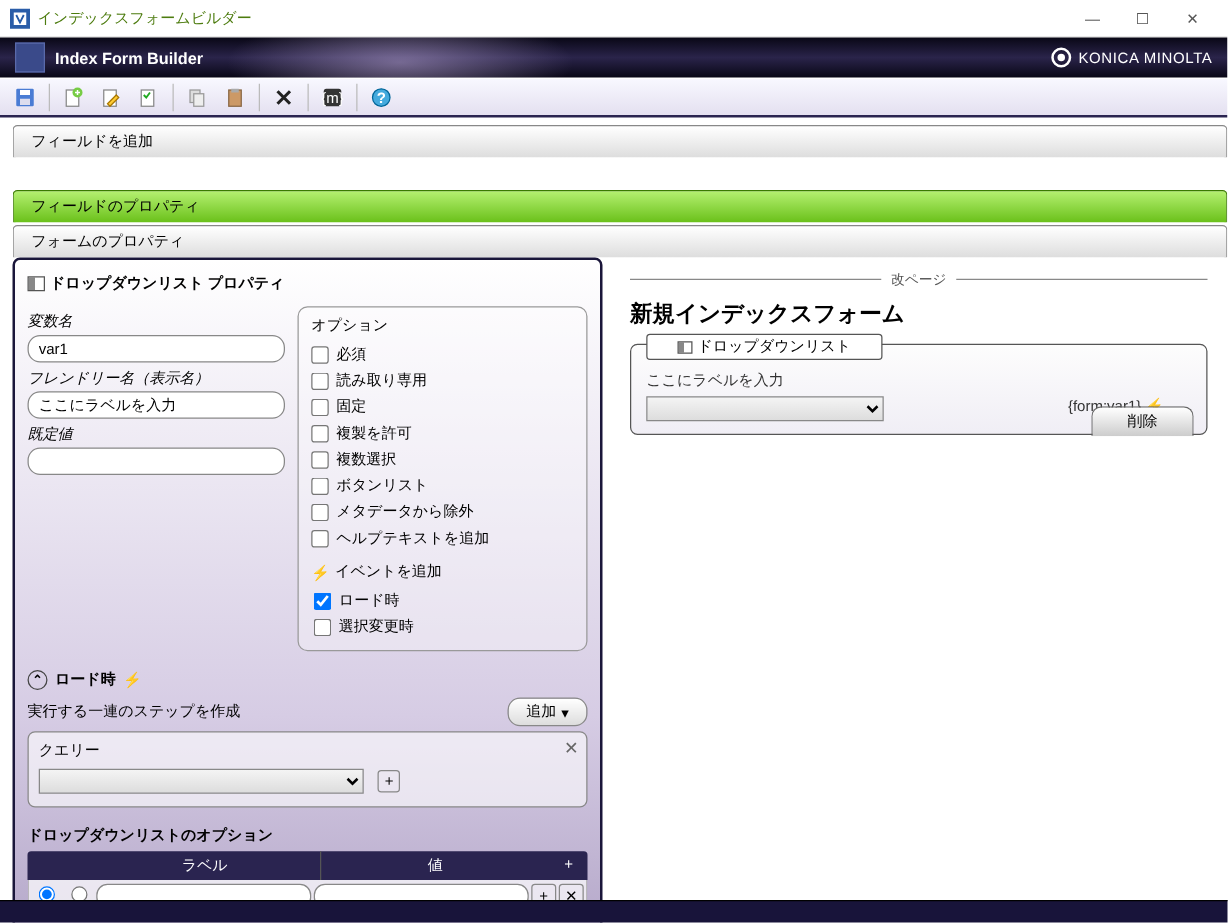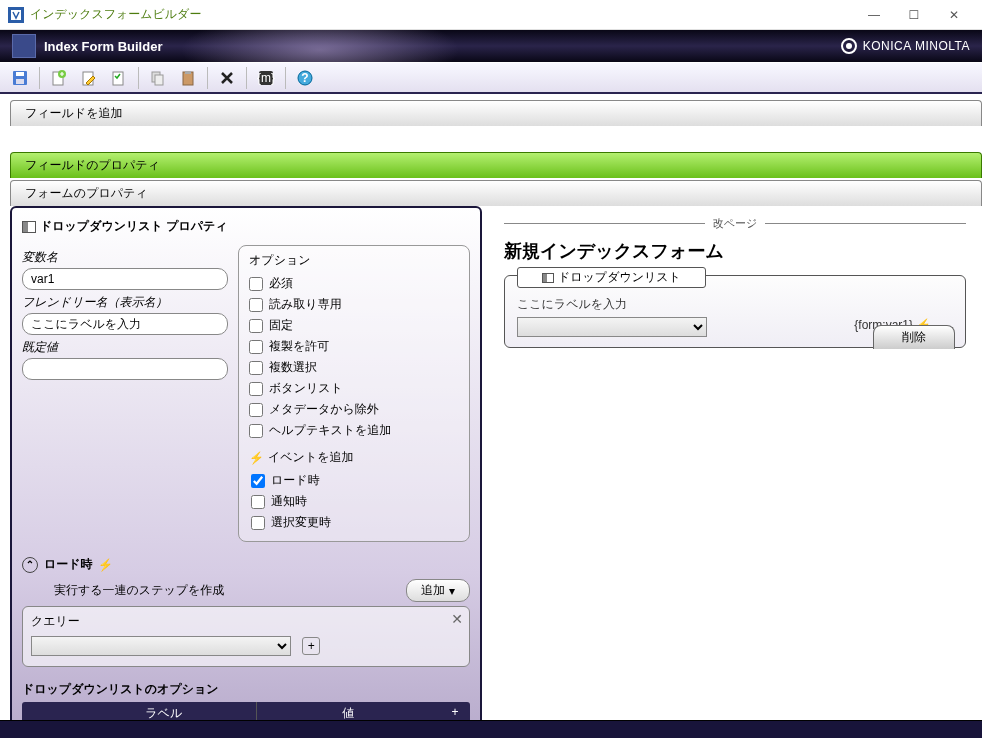--- a/index.html
+++ b/index.html
@@ -44,21 +44,21 @@
 .opt { display: flex; align-items: center; gap: 6px; padding: 2px 0; }
 .opt input { width:14px; height:14px;}
 .opt.ev { margin-left: 2px;}
 .ev-title{ display:flex; align-items:center; gap:4px; margin-top:8px; margin-bottom:4px;}
 .bolt{ color:#d08000; font-size:12px;}
 
 .collapse-hdr { display:flex; align-items:center; gap:6px; margin: 14px 0 6px; font-weight:bold;}
 .collapse-hdr .circ{ width:16px; height:16px; border:1.5px solid #444; border-radius:50%; display:flex;align-items:center;justify-content:center; font-size:10px;}
 
 .steps-row{ display:flex; align-items:center; margin-bottom:4px;}
-.steps-row .lbl{ flex:1;margin-left:32px;}
+.steps-row .lbl{ flex:1;}
 .addbtn{ border:1px solid #888; border-radius:10px; padding:2px 14px; background:linear-gradient(to bottom,#fff,#ddd); display:flex; align-items:center; gap:4px;}
 
 .query-box{ border:1px solid #888; border-radius:6px; background:rgba(255,255,255,0.6); padding: 6px 8px 10px; position:relative;}
 .query-box .qtitle{ margin-bottom:6px;}
 .query-box .qclose{ position:absolute; right:6px; top:4px; color:#666; cursor:pointer; font-size:14px;}
 .query-box select{ width: 260px; border:1px solid #888; background:linear-gradient(to bottom,#f4f4f4,#ddd); height:20px;}
 .query-box .plus{ margin-left:8px; width:18px; height:18px; border:1px solid #888; border-radius:3px; display:inline-flex;align-items:center;justify-content:center;}
 
 .opt-title{ font-weight:bold; margin: 14px 0 4px;}
 .grid-hdr{ display:flex; background:#2a2450; color:#fff; border-radius:3px 3px 0 0; }
@@ -235,24 +235,20 @@
           <div class="ev-title">
               <span class="bolt">⚡</span>
               <span>イベントを追加</span>
             </div>
           <label class="opt ev">
               <input type="checkbox" checked="" style="">
               <span>ロード時</span>
             </label>
           <label class="opt ev">
               <input type="checkbox" style="">
-              <span>通知時</span>
-            </label>
-          <label class="opt ev">
-              <input type="checkbox" style="">
               <span>選択変更時</span>
             </label>
         </div>
       </div>
     </div>
 
     <div class="collapse-hdr">
       <span class="circ">⌃</span>
       <span>ロード時</span>
       <span class="bolt">⚡</span>

